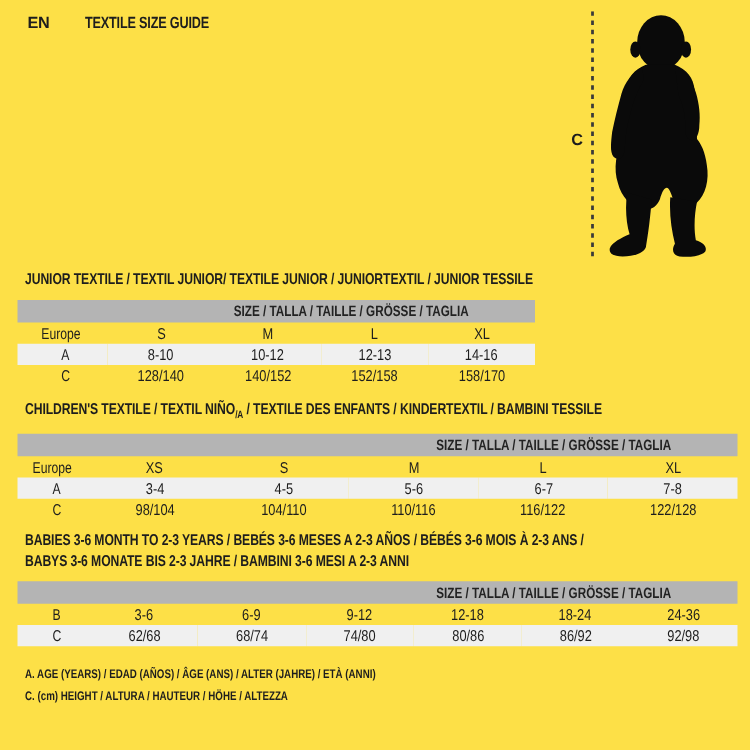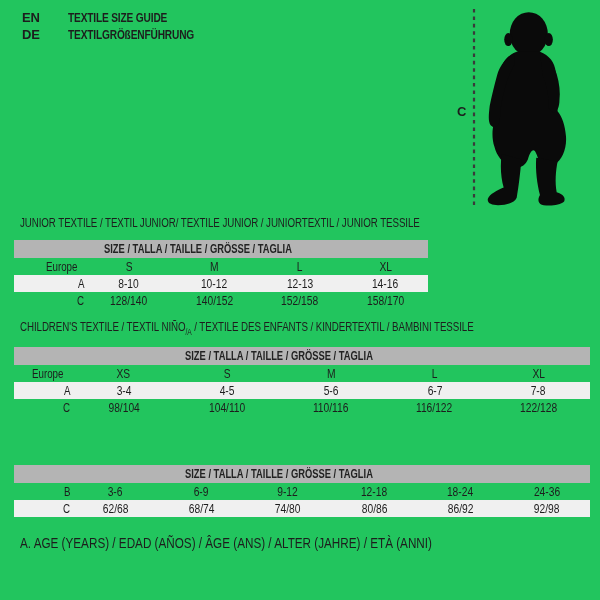--- a/index.html
+++ b/index.html
@@ -1,62 +1,58 @@
 <!DOCTYPE html>
 <html><head>
 <meta charset="utf-8">
 <style>
   html,body{margin:0;padding:0;background:#fff;}
-  .canvas{position:relative;width:600px;height:600px;background:#22c55e;overflow:hidden;
+  .canvas{position:relative;width:600px;height:600px;background:#fde047;overflow:hidden;
           font-family:"Liberation Sans",sans-serif;color:#1d1d1d;}
 
   
   .cl{display:inline-block;transform:scaleX(.78);transform-origin:0 50%;white-space:nowrap;}
   .cx{display:inline-block;transform:scaleX(.82);transform-origin:50% 50%;white-space:nowrap;}
 
   
   .lang-block{position:absolute;left:22px;top:9px;}
   .lang-row{display:flex;height:17px;align-items:center;font-weight:bold;font-size:13px;letter-spacing:-.2px;}
   .lang-code{width:46px;flex:none;}
 
   
   .dash-line{position:absolute;left:472px;top:9px;}
   .measure-c{position:absolute;left:457px;top:104px;font-weight:bold;font-size:13px;}
   .baby{position:absolute;left:486px;top:5px;width:93px;height:205px;}
 
   
-  .sec-title{position:absolute;left:20px;font-weight:normal;font-size:12.5px;line-height:17px;white-space:nowrap;letter-spacing:-.1px;}
+  .sec-title{position:absolute;left:20px;font-weight:bold;font-size:12.5px;line-height:17px;white-space:nowrap;letter-spacing:-.1px;}
 
   
   table.size-table{position:absolute;left:14px;border-collapse:collapse;table-layout:fixed;font-size:12.5px;}
   .t1{width:414px;}
   .t2,.t3{width:576px;}
-  th.bar{background:#b4b4b4;color:#222;text-align:center;font-weight:bold;font-size:12px;height:18px;padding:0 0 0 7px;}
+  th.bar{background:#b4b4b4;color:#222;text-align:right;font-weight:bold;font-size:12px;height:18px;padding:0 0 0 7px;}
   td{height:17px;text-align:center;padding:0;font-weight:normal;}
-  td.lab{text-align:right;padding-left:7px;margin-left:44px;}
+  td.lab{text-align:center;padding-left:7px;margin-left:44px;}
   tr.striped td{background:#f0f0f0;}
   sub{font-size:8.5px;}
 
   
   .footnotes{position:absolute;left:20px;top:534px;}
-  .foot-row{height:17.5px;font-weight:normal;font-size:15px;}
+  .foot-row{height:17.5px;font-weight:bold;font-size:10px;}
 </style>
 </head>
 <body>
 
 <div class="canvas">
 
   <div class="lang-block">
     <div class="lang-row">
       <span class="lang-code">EN</span>
       <span class="cl">TEXTILE SIZE GUIDE</span>
-    </div>
-    <div class="lang-row">
-      <span class="lang-code">DE</span>
-      <span class="cl">TEXTILGRÖßENFÜHRUNG</span>
     </div>
   </div>
 
   <svg class="dash-line" width="4" height="199" viewBox="0 0 4 199">
     <line x1="2" y1="0" x2="2" y2="199" stroke="#3a3a3a" stroke-width="2.2" stroke-dasharray="3.6 3.8"></line>
   </svg>
   <span class="measure-c">C</span>
   <svg class="baby" viewBox="0 0 100 220">
     <g fill="#0a0a0a">
       <ellipse cx="46" cy="31" rx="20.5" ry="23.5"></ellipse>
@@ -149,20 +145,24 @@
         <td class="lab"><span class="cl">C</span></td>
         <td><span class="cx">98/104</span></td>
         <td><span class="cx">104/110</span></td>
         <td><span class="cx">110/116</span></td>
         <td><span class="cx">116/122</span></td>
         <td><span class="cx">122/128</span></td>
       </tr>
     </tbody>
   </table>
 
+  <div class="sec-title" style="top:424px">
+    <span class="cl">BABIES 3-6 MONTH TO 2-3 YEARS / BEBÉS 3-6 MESES A 2-3 AÑOS / BÉBÉS 3-6 MOIS À 2-3 ANS /</span><br>
+    <span class="cl">BABYS 3-6 MONATE BIS 2-3 JAHRE / BAMBINI 3-6 MESI A 2-3 ANNI</span>
+  </div>
   <table class="size-table t3" style="top:465px">
     <colgroup>
         <col style="width:58px">
         <col>
         <col>
         <col>
         <col>
         <col>
         <col>
       </colgroup>
@@ -188,15 +188,16 @@
         <td><span class="cx">74/80</span></td>
         <td><span class="cx">80/86</span></td>
         <td><span class="cx">86/92</span></td>
         <td><span class="cx">92/98</span></td>
       </tr>
     </tbody>
   </table>
 
   <div class="footnotes">
     <div class="foot-row"><span class="cl">A. AGE (YEARS) / EDAD (AÑOS) / ÂGE (ANS) / ALTER (JAHRE) / ETÀ (ANNI)</span></div>
+    <div class="foot-row"><span class="cl">C. (cm) HEIGHT / ALTURA / HAUTEUR / HÖHE / ALTEZZA</span></div>
   </div>
 
 </div>
 
 </body></html>

